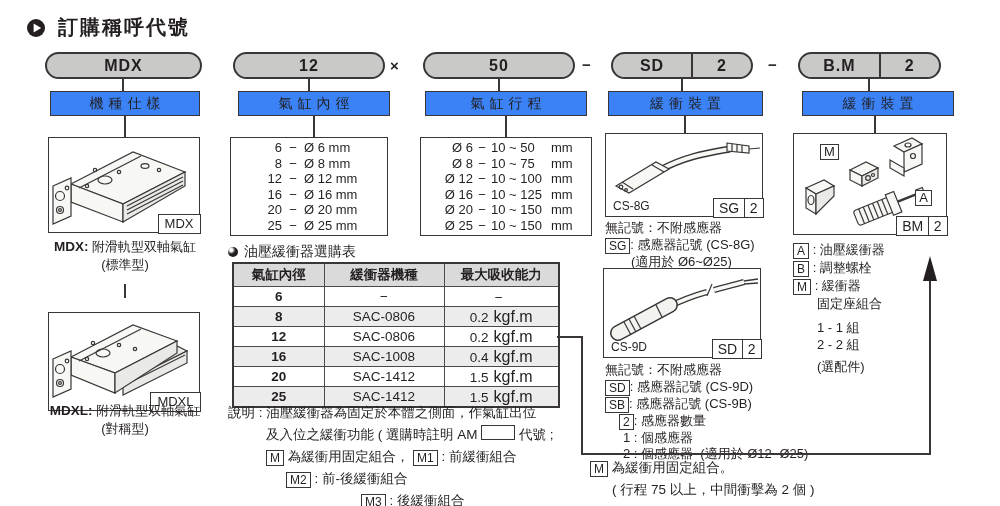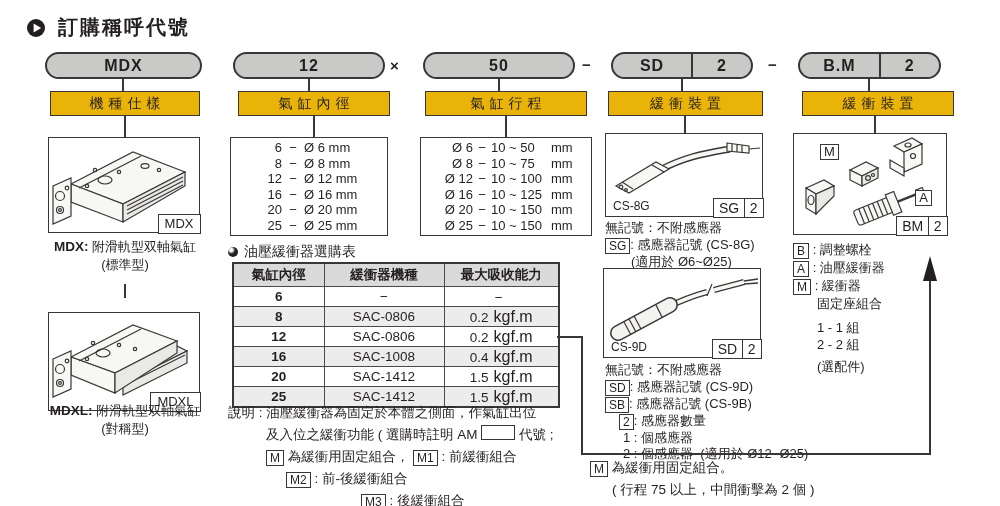--- a/index.html
+++ b/index.html
@@ -15,21 +15,21 @@
   
   .pill{height:27px;background:#c9c9c7;border:2px solid #3a3637;border-radius:15px;
         display:flex;align-items:center;justify-content:center;
         font-size:16px;font-weight:bold;letter-spacing:1px;box-sizing:border-box;}
   .pill.split{justify-content:stretch;padding:0;}
   .pill .cell{flex:1;display:flex;align-items:center;justify-content:center;height:100%;}
   .pill .cell.c2{border-left:2px solid #3a3637;flex:0 0 42%;}
   .sep{font-size:15px;font-weight:bold;}
 
   
-  .lbl{height:25px;background:#eab308;border:1.5px solid #3a3637;box-sizing:border-box;
+  .lbl{height:25px;background:#3b82f6;border:1.5px solid #3a3637;box-sizing:border-box;
        display:flex;align-items:center;justify-content:center;
        font-size:14px;letter-spacing:5px;text-indent:5px;}
 
   
   .cbox{background:#fff;border:1.5px solid #3a3637;box-sizing:border-box;}
   .tagbox{position:absolute;right:-1.5px;bottom:-1.5px;border:1.5px solid #3a3637;background:#fff;
           font-size:13px;padding:1px 6px;line-height:16px;}
   .corner-cells{position:absolute;right:-1.5px;bottom:-1.5px;display:flex;}
   .corner-cells .cc{border:1.5px solid #3a3637;background:#fff;font-size:14px;padding:1px 5px;line-height:16px;margin-left:-1.5px;}
   .imgname{position:absolute;left:7px;bottom:3px;font-size:12px;}
@@ -437,26 +437,26 @@
     </svg>
     <div class="kbox" style="position:absolute;left:26px;top:10px;font-size:13px;">M</div>
     <div class="kbox" style="position:absolute;right:14px;top:56px;font-size:13px;">A</div>
     <div class="corner-cells">
       <div class="cc">BM</div>
       <div class="cc">2</div>
     </div>
   </div>
   <div class="abs txt13" style="left:793px;top:241px;width:140px;line-height:17.5px;">
     <div>
+      <span class="kbox">A</span>
+      <span>: 油壓緩衝器</span>
+    </div>
+    <div>
       <span class="kbox">B</span>
       <span>: 調整螺栓</span>
-    </div>
-    <div>
-      <span class="kbox">A</span>
-      <span>: 油壓緩衝器</span>
     </div>
     <div>
       <span class="kbox">M</span>
       <span>: 緩衝器</span>
     </div>
     <div style="margin-left:24px;">固定座組合</div>
     <div style="margin-left:24px;margin-top:6px;">1 - 1 組</div>
     <div style="margin-left:24px;">2 - 2 組</div>
     <div style="margin-left:24px;margin-top:4px;">(選配件)</div>
   </div>

